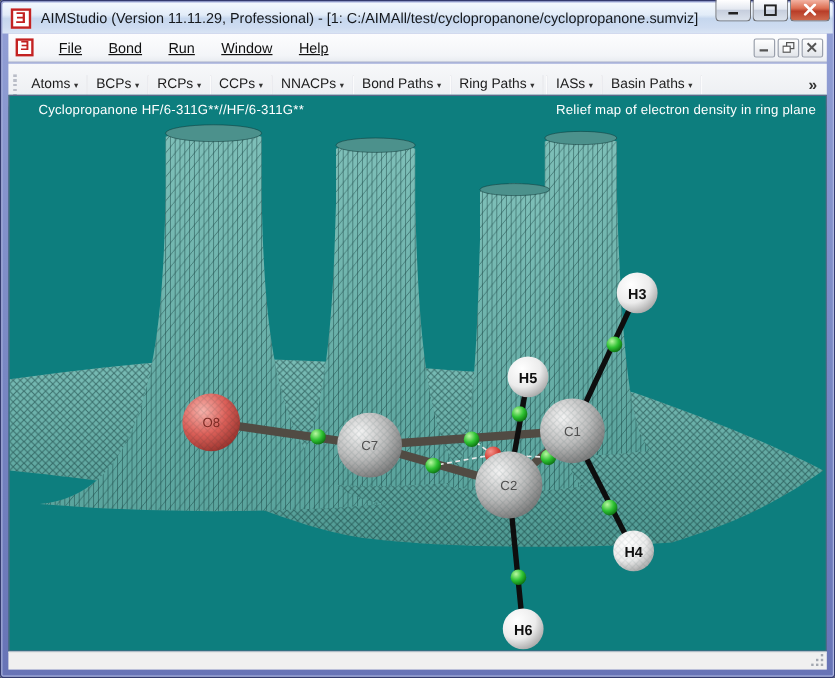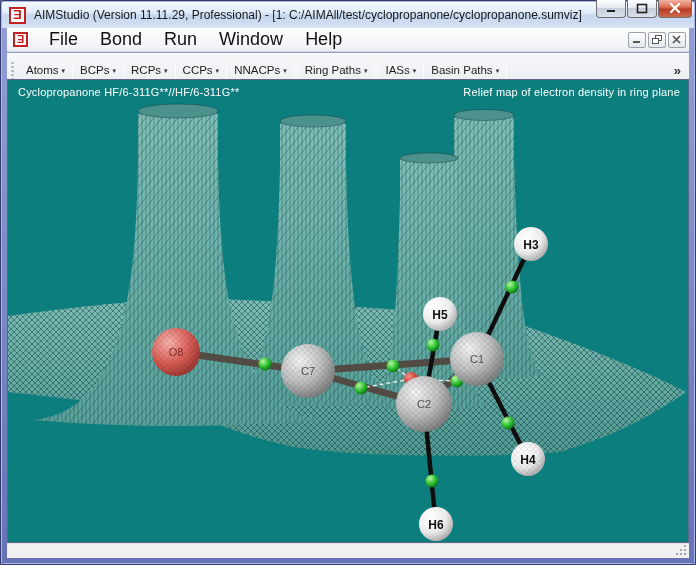--- a/index.html
+++ b/index.html
@@ -22,40 +22,40 @@
     background:linear-gradient(180deg,#ffffff 0%,#e3e8f0 45%,#c6cedd 50%,#dbe2ec 100%);}
   .capbtn.close{width:34px;background:linear-gradient(180deg,#f3b3a2 0%,#dd7054 40%,#b83d28 55%,#cf6a4d 100%);}
   
   .menubar{position:absolute;left:7px;top:28px;width:682px;height:24px;
     background:linear-gradient(180deg,#fdfdfe 0%,#f3f5f8 80%,#e9ecf1 100%);
     border-bottom:1px solid #d4d7de;display:flex;align-items:center;}
   .menulogo{width:15px;height:15px;margin:0 10px 0 6px;background:#fff;border:2px solid #c32222;
     color:#c32222;font-family:"Liberation Mono",monospace;font-weight:bold;font-size:11px;
     line-height:10px;text-align:center;}
   .menulogo span{display:inline-block;transform:scaleX(-1);}
-  .menuitem{font-size:18px;color:#111;padding:3px 11px;cursor:default;}
+  .menuitem{font-size:12px;color:#111;padding:3px 11px;cursor:default;text-decoration:underline;}
   .mdibtns{margin-left:auto;display:flex;margin-right:3px;}
   .mdibtn{width:18px;height:16px;margin-left:2px;border:1px solid #9aa0ac;border-radius:2px;
     background:linear-gradient(180deg,#ffffff,#e2e5ea);display:flex;align-items:center;justify-content:center;}
   
   .toolbar{position:absolute;left:7px;top:53px;width:682px;height:36px;
     background:linear-gradient(180deg,#f7f8fa 0%,#eef0f3 70%,#e4e7ec 100%);
     border-bottom:1px solid #c7cad1;display:flex;align-items:center;}
   .tgrip{width:3px;height:18px;margin:0 6px 0 4px;
     background:repeating-linear-gradient(180deg,#b9bdc7 0 2px,transparent 2px 4px);}
   .tbtn{display:flex;align-items:flex-end;font-size:11.5px;color:#1c1c1c;padding:4px 6px 5px 6px;
     white-space:nowrap;cursor:default;}
   .tbtn .arrow{font-size:7px;color:#333;margin:0 0 1px 3px;}
   .tsep{width:1px;height:16px;background:#c6c9cf;border-right:1px solid #fbfbfc;margin:0 1px;}
   .toverflow{margin-left:auto;font-size:13px;font-weight:bold;color:#333;padding:0 8px;}
   
   .viewport{position:absolute;left:7px;top:79px;width:682px;height:464px;
     border:1px solid #5d6689;background:#0d7e7e;}
   .cap{position:absolute;top:6px;font-size:11px;color:#ffffff;letter-spacing:0.2px;}
-  .cap.left{left:10px;} .cap.right{right:8px;}
+  .cap.left{left:24px;} .cap.right{right:8px;}
   
   .statusbar{position:absolute;left:7px;top:543px;width:682px;height:15px;background:#f0f0f0;
     border-top:1px solid #e4e4e4;}
   .sgrip{position:absolute;right:3px;bottom:3px;width:2px;height:2px;background:#a2a7b0;
     box-shadow:-4px 0 0 #a2a7b0,-8px 0 0 #a2a7b0,0 -4px 0 #a2a7b0,0 -8px 0 #a2a7b0,-4px -4px 0 #a2a7b0;}
   svg text{font-family:"Liberation Sans",sans-serif;}
 </style>
 </head>
 <body>
 
@@ -130,20 +130,24 @@
     <div class="tbtn">
         <span>CCPs</span>
         <span class="arrow">▾</span>
       </div>
     <div class="tsep"></div>
     <div class="tbtn">
         <span>NNACPs</span>
         <span class="arrow">▾</span>
       </div>
     <div class="tsep"></div>
+    <div class="tbtn">
+        <span>Bond Paths</span>
+        <span class="arrow">▾</span>
+      </div>
     <div class="tsep"></div>
     <div class="tbtn">
         <span>Ring Paths</span>
         <span class="arrow">▾</span>
       </div>
     <div class="tsep"></div>
     <div class="tsep"></div>
     <div class="tbtn">
         <span>IASs</span>
         <span class="arrow">▾</span>

